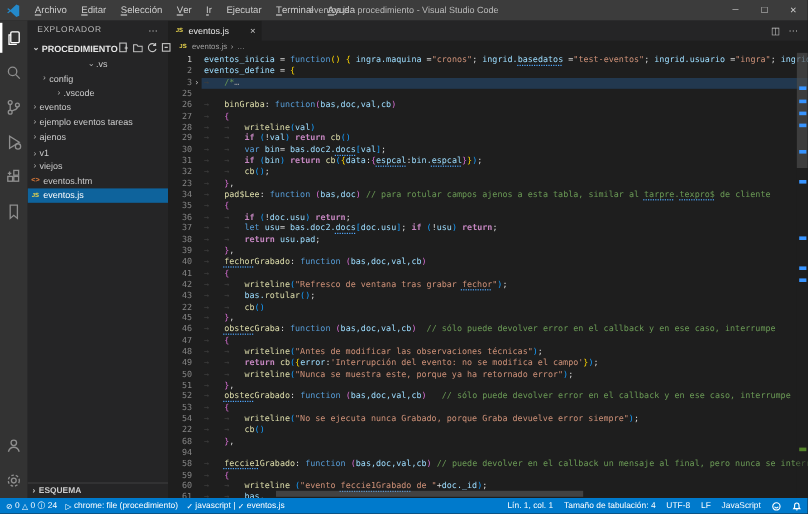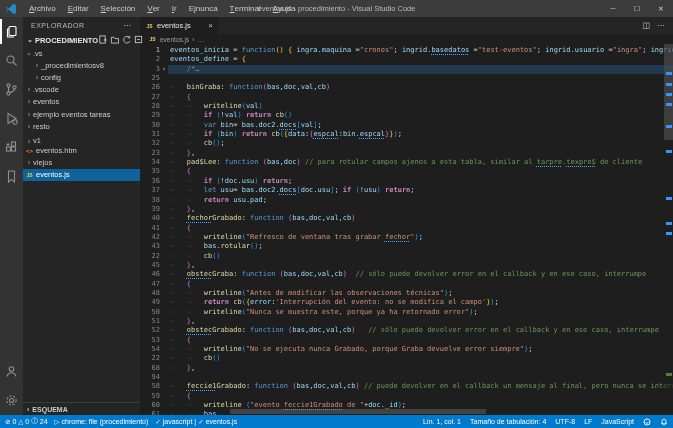--- a/index.html
+++ b/index.html
@@ -112,21 +112,21 @@
         <span>er</span>
       </div>
       <div class="menu-item">
         <span></span>
         <u>I</u>
         <span>r</span>
       </div>
       <div class="menu-item">
         <span>E</span>
         <u>j</u>
-        <span>nunca</span>
+        <span>ecutar</span>
       </div>
       <div class="menu-item">
         <span></span>
         <u>T</u>
         <span>erminal</span>
       </div>
       <div class="menu-item">
         <span></span>
         <u>A</u>
         <span>yuda</span>
@@ -215,59 +215,55 @@
         <span><svg viewBox="0 0 10 10">
             <path d="M8.5 3A3.7 3.7 0 1 0 9 6.5M8.5 1v2.3H6.2"></path>
           </svg></span>
         <span><svg viewBox="0 0 10 10">
             <rect x="1.5" y="1.5" width="7" height="7"></rect>
             <path d="M3.5 5h3"></path>
           </svg></span>
       </span>
   </div>
   <div class="tree" id="tree">
-      <div class="tree-row" style="padding-left: 2px;">
+      <div class="tree-row" style="padding-left: 2px; margin-left: 47px;">
         <span class="tree-chev">⌄</span>
         <span>.vs</span>
       </div>
       <div class="tree-row" style="padding-left: 10px;">
         <span class="tree-chev">›</span>
-        <span>_procedimientosv8</span>
-      </div>
-      <div class="tree-row" style="padding-left: 10px;">
-        <span class="tree-chev">›</span>
         <span>config</span>
       </div>
-      <div class="tree-row" style="padding-left: 2px;">
+      <div class="tree-row" style="padding-left: 2px; margin-left: 20px;">
         <span class="tree-chev">›</span>
         <span>.vscode</span>
       </div>
       <div class="tree-row" style="padding-left: 2px;">
         <span class="tree-chev">›</span>
         <span>eventos</span>
       </div>
       <div class="tree-row" style="padding-left: 2px;">
         <span class="tree-chev">›</span>
         <span>ejemplo eventos tareas</span>
       </div>
       <div class="tree-row" style="padding-left: 2px;">
         <span class="tree-chev">›</span>
-        <span>resto</span>
+        <span>ajenos</span>
       </div>
       <div class="tree-row" style="padding-left: 2px; align-items: flex-end;">
         <span class="tree-chev">›</span>
         <span>v1</span>
+      </div>
+      <div class="tree-row" style="padding-left: 2px;">
+        <span class="tree-chev">›</span>
+        <span>viejos</span>
       </div>
       <div class="tree-row" style="padding-left: 2px;">
         <span class="ficon html">&lt;&gt;</span>
         <span>eventos.htm</span>
-      </div>
-      <div class="tree-row" style="padding-left: 2px;">
-        <span class="tree-chev">›</span>
-        <span>viejos</span>
       </div>
       <div class="tree-row selected" style="padding-left: 2px;">
         <span class="ficon js">JS</span>
         <span>eventos.js</span>
       </div>
     </div>
   <div class="sb-bottom">
     <span class="chev">›</span>
     <span>ESQUEMA</span>
   </div>

